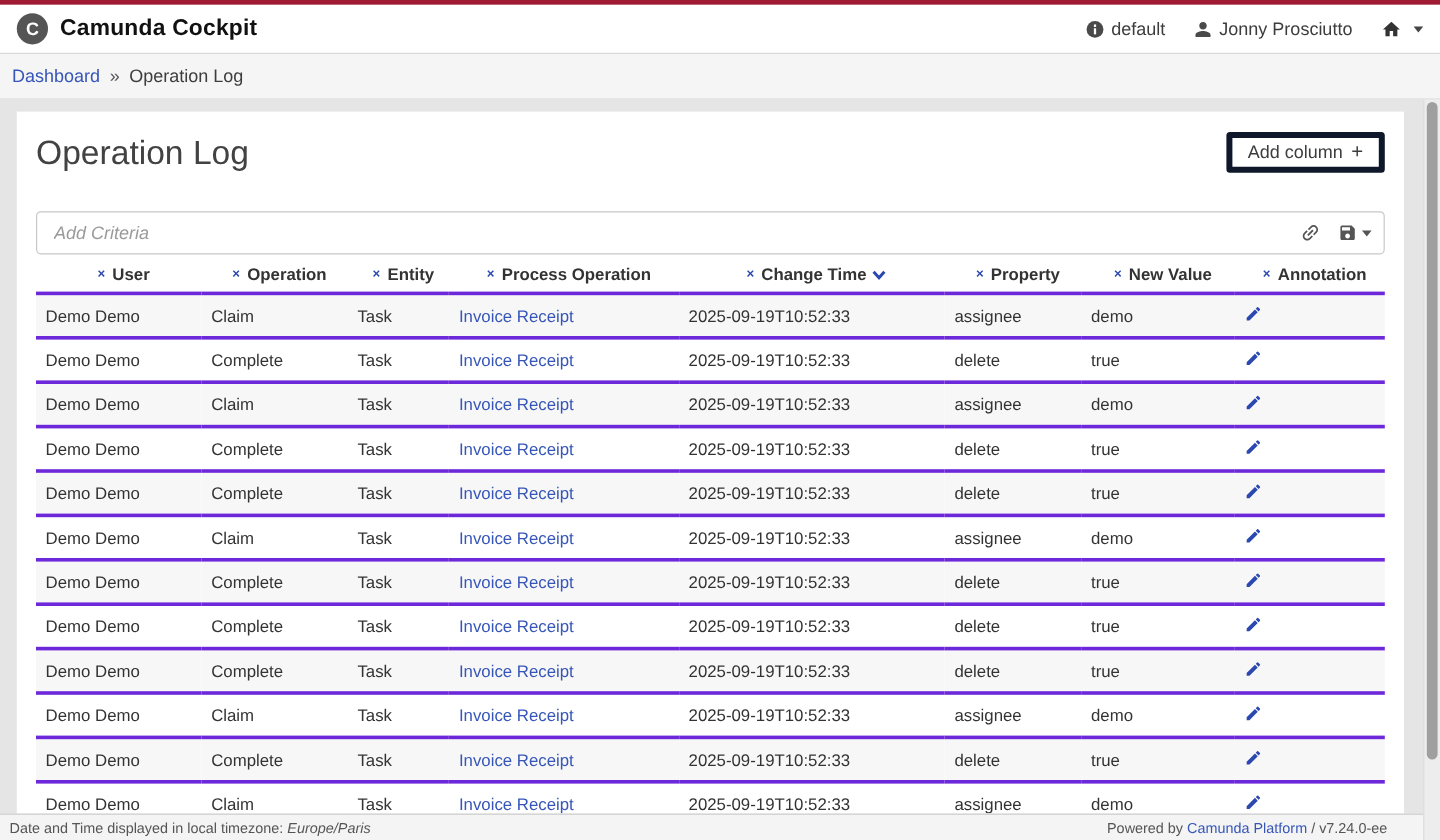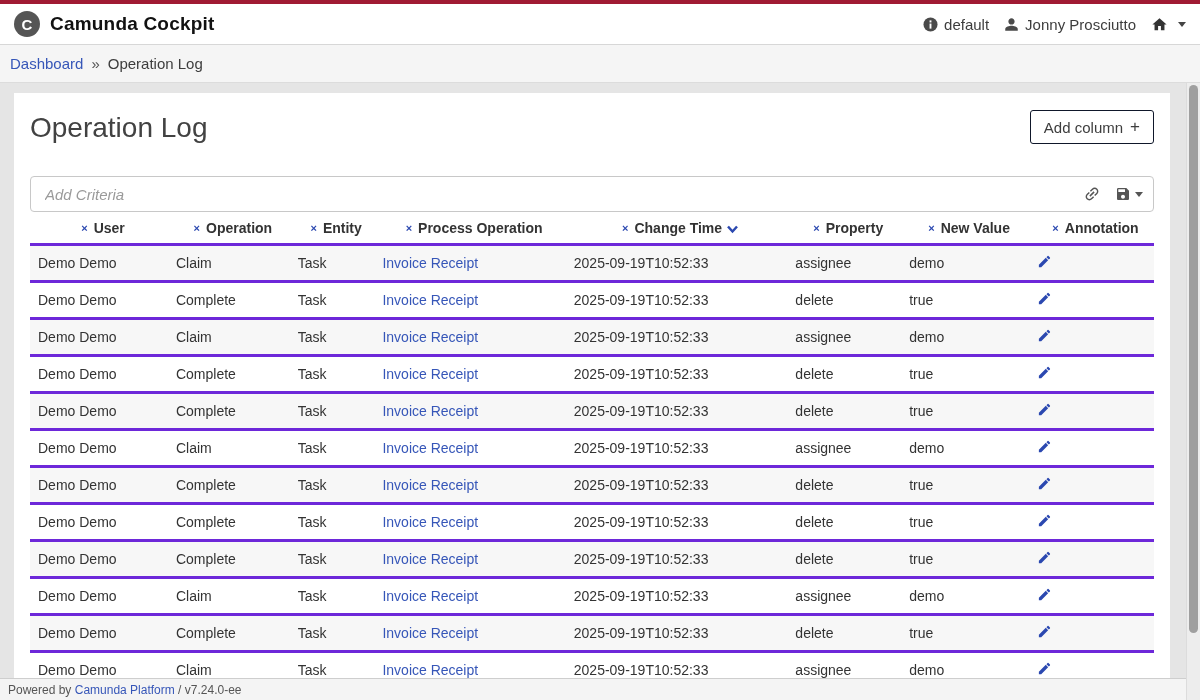--- a/index.html
+++ b/index.html
@@ -24,21 +24,21 @@
   }
   .navbar-left{display:flex;align-items:center;}
   .logo{
     width:26px;height:26px;border-radius:50%;background:#555;color:#fff;
     display:inline-flex;align-items:center;justify-content:center;
     font-weight:bold;font-size:15px;margin-right:10px;cursor:pointer;
   }
   .brand{font-size:19px;font-weight:700;color:#111;margin-right:34px;letter-spacing:.2px;}
   .main-nav{display:flex;align-items:center;gap:25px;}
   .main-nav a{font-size:15px;color:#3d3d3d;text-decoration:none;cursor:pointer;}
-  .navbar-right{display:flex;align-items:center;gap:15px;}
+  .navbar-right{display:flex;align-items:center;gap:24px;}
   .navbar-right a{display:inline-flex;align-items:center;gap:6px;font-size:15px;color:#3d3d3d;text-decoration:none;cursor:pointer;}
   .caret{
     width:0;height:0;border-left:4px solid transparent;border-right:4px solid transparent;
     border-top:5px solid #444;display:inline-block;margin-left:4px;
   }
   .gicon{color:#4a4a4a;display:inline-flex;}
   
   .breadcrumb-bar{
     height:38px;background:#f5f5f5;border-bottom:1px solid #dcdcdc;
     display:flex;align-items:center;padding:0 10px;font-size:15px;gap:8px;
@@ -48,21 +48,21 @@
   .breadcrumb-current{color:#3d3d3d;}
   
   .card{
     position:absolute;left:14px;top:93px;width:1156px;height:585px;
     background:#fff;overflow:hidden;padding:0 16px;
   }
   .card-header{position:relative;padding-top:18px;height:83px;}
   .card-header h1{margin:0;font-size:28px;font-weight:400;color:#424242;line-height:34px;}
   .add-column-btn{
     position:absolute;right:0;top:17px;height:34px;padding:0 13px;
-    background:#fff;border:1px solid #0f172a;border-radius:3px;
+    background:#fff;border:5px solid #0f172a;border-radius:3px;
     font-size:15px;color:#3d3d3d;cursor:pointer;
     font-family:inherit;display:inline-flex;align-items:center;gap:7px;
   }
   .add-column-btn .plus{font-size:17px;}
   
   .search-box{
     height:36px;border:1px solid #c8c8c8;border-radius:4px;background:#fff;
     display:flex;align-items:center;padding:0 10px 0 0;
   }
   .search-box input{
@@ -449,20 +449,24 @@
       </button>
     </td>
   </tr>
           </tbody>
       </table>
     </section>
   </main>
 
   <footer class="app-footer">
     <div>
+      <span>Date and Time displayed in local timezone:</span>
+      <em>Europe/Paris</em>
+    </div>
+    <div>
       <span>Powered by</span>
       <a>Camunda Platform</a>
       <span>/ v7.24.0-ee</span>
     </div>
   </footer>
 
   <div class="scroll-track">
     <div class="scroll-thumb"></div>
   </div>
 

